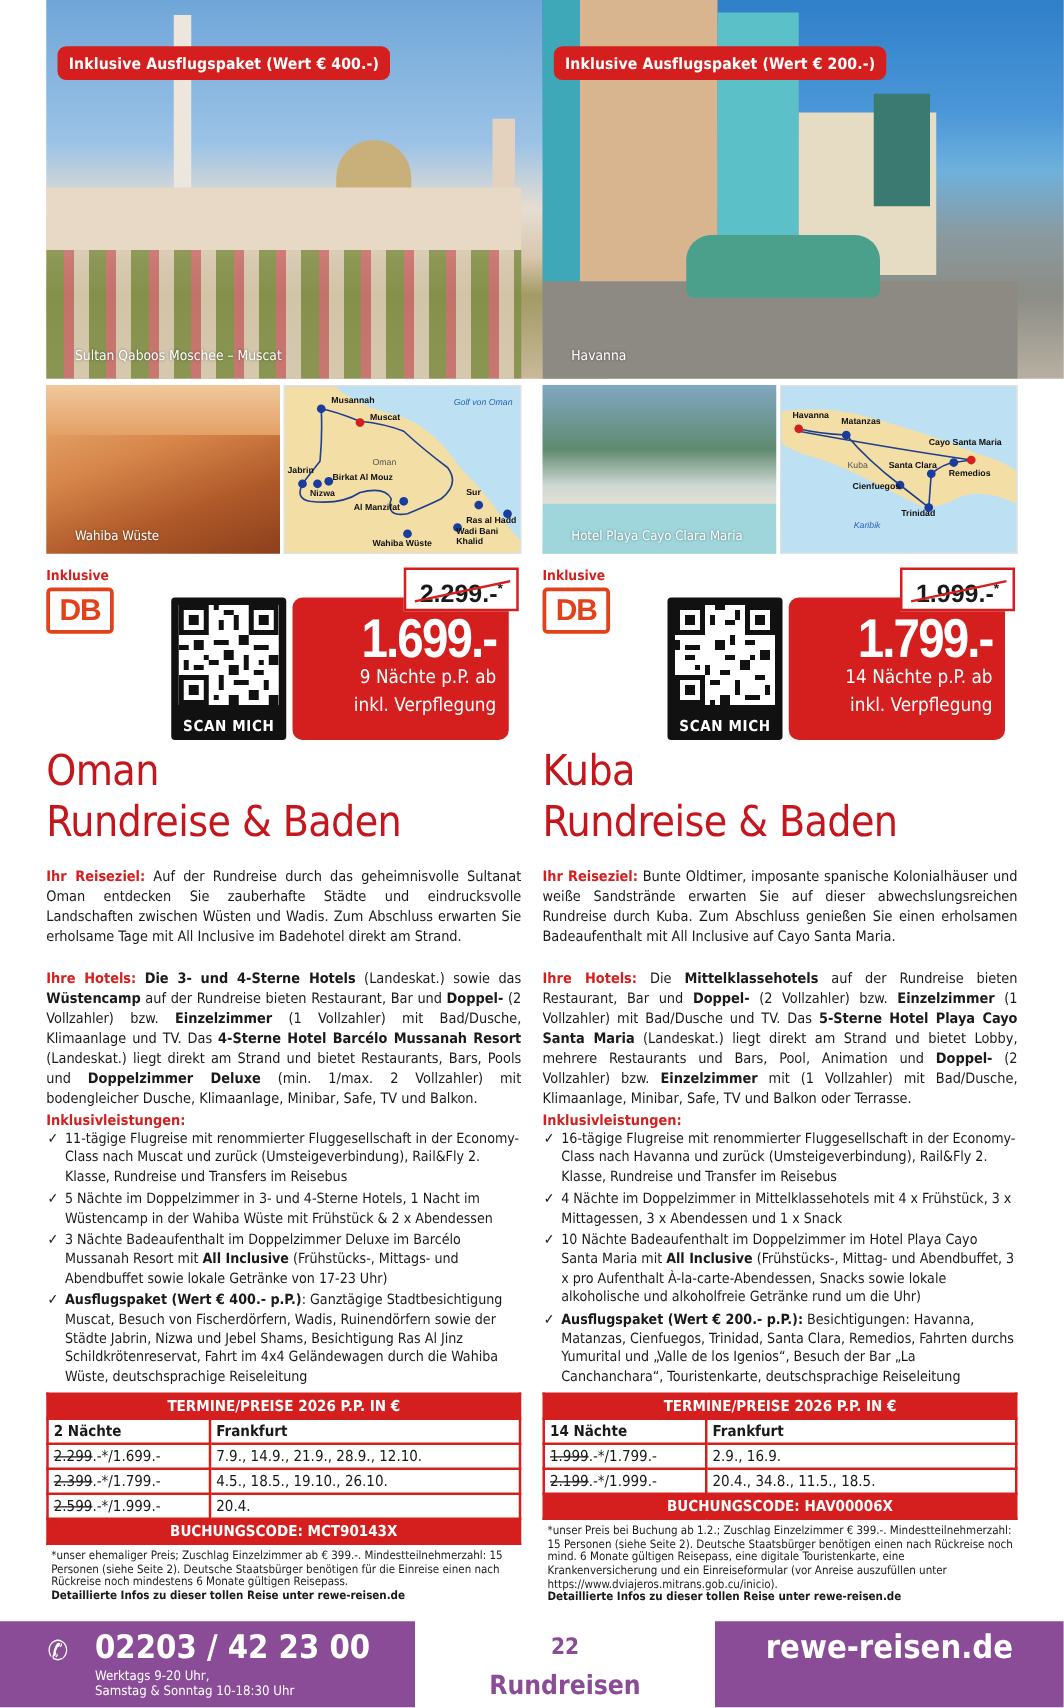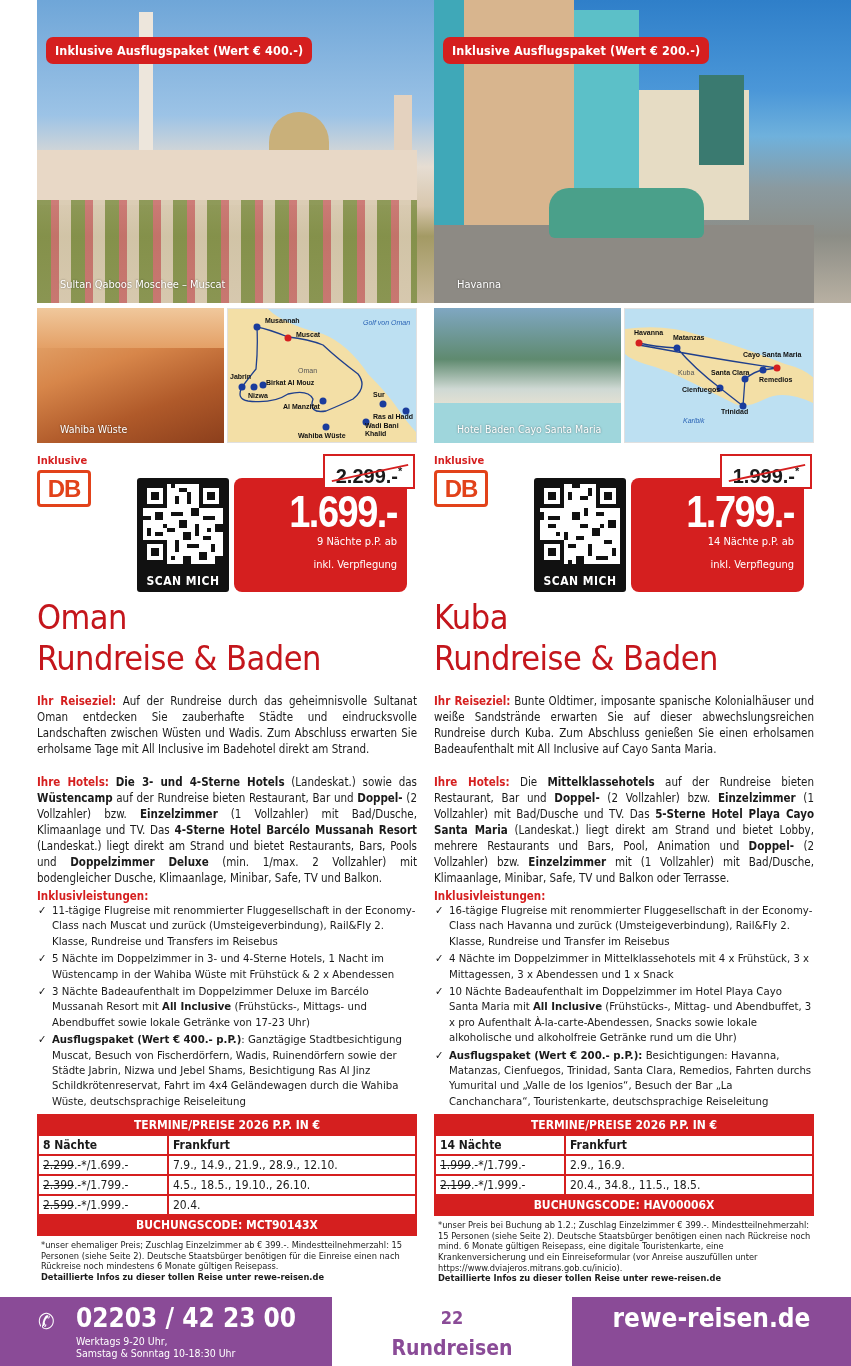--- a/index.html
+++ b/index.html
@@ -33,21 +33,21 @@
   .incl-label { position: absolute; left: 0; top: 11px; color: #d51f1f; font-size: 11px; font-weight: bold; }
   .db-logo { position: absolute; left: 0; top: 27px; width: 54px; height: 37px; border: 3px solid #e2421a; border-radius: 4px; color: #e2421a; font-weight: bold; font-size: 24px; text-align: center; line-height: 31px; font-family: "Liberation Sans", sans-serif; letter-spacing: -1px; }
   .qr { position: absolute; left: 100px; top: 35px; width: 92px; height: 114px; background: #111; border-radius: 3px; }
   .qr-code { position: absolute; left: 6px; top: 6px; width: 80px; height: 80px; background: #fff; overflow: hidden; }
   .qr-label { position: absolute; left: 0; bottom: 4px; width: 100%; text-align: center; color: #fff; font-weight: bold; font-size: 12px; letter-spacing: 0.5px; }
   .price-box { position: absolute; left: 197px; top: 35px; width: 173px; height: 114px; background: #d51f1f; border-radius: 8px; color: #fff; text-align: right; padding-right: 10px; }
   .old-price { position: absolute; left: 286px; top: 11px; width: 92px; height: 35px; background: #fff; border: 2px solid #d51f1f; text-align: center; font-size: 20px; font-weight: bold; color: #1a1a1a; line-height: 31px; z-index: 2; font-family: "Liberation Sans Narrow", "Liberation Sans", sans-serif; }
   .old-price .strike { position: absolute; left: 6px; top: 16px; width: 78px; height: 2px; background: #d51f1f; transform: rotate(-12deg); }
   .old-price sup { font-size: 11px; }
   .new-price { font-size: 38px; font-weight: bold; margin-top: 10px; line-height: 42px; letter-spacing: -1.5px; font-family: "Liberation Sans Narrow", "Liberation Sans", sans-serif; transform: scaleY(1.15); transform-origin: right top; }
-  .price-sub { font-size: 11px; line-height: 23px; }
+  .price-sub { font-size: 15px; line-height: 23px; }
 
   .title { color: #c4161c; font-size: 34px; line-height: 41px; margin-top: 4px; letter-spacing: -0.5px; }
 
   .text-block { font-size: 11.5px; line-height: 16px; text-align: justify; margin-top: 9px; }
   .red { color: #d51f1f; font-weight: bold; }
   .text-block b { font-weight: bold; }
   .sec-head { color: #d51f1f; font-weight: bold; font-size: 11.5px; margin-top: 3px; }
   .incl-list { list-style: none; font-size: 11.3px; line-height: 15.4px; }
   .incl-list li { position: relative; padding-left: 15px; margin-bottom: 2px; }
   .incl-list li .check { position: absolute; left: 1px; top: 0; }
@@ -174,21 +174,21 @@
     <li><span class="check">✓</span><span>3 Nächte Badeaufenthalt im Doppelzimmer Deluxe im Barcélo Mussanah Resort mit </span><b>All Inclusive</b><span> (Frühstücks-, Mittags- und Abendbuffet sowie lokale Getränke von 17-23 Uhr)</span></li>
     <li><span class="check">✓</span><b>Ausflugspaket (Wert € 400.- p.P.)</b><span>: Ganztägige Stadtbesichtigung Muscat, Besuch von Fischerdörfern, Wadis, Ruinendörfern sowie der Städte Jabrin, Nizwa und Jebel Shams, Besichtigung Ras Al Jinz Schildkrötenreservat, Fahrt im 4x4 Geländewagen durch die Wahiba Wüste, deutschsprachige Reiseleitung</span></li>
   </ul>
 
   <table class="price-table">
     <tbody>
         <tr>
           <td colspan="2" class="tbl-head">TERMINE/PREISE 2026 P.P. IN €</td>
         </tr>
     <tr class="sub-head">
-          <td class="c1">8 Nächte</td>
+          <td class="c1">2 Nächte</td>
           <td>Frankfurt</td>
         </tr>
     <tr>
           <td class="c1"><s>2.299</s><span>.-*/1.699.-</span></td>
           <td>7.9., 14.9., 21.9., 28.9., 12.10.</td>
         </tr>
     <tr>
           <td class="c1"><s>2.399</s><span>.-*/1.799.-</span></td>
           <td>4.5., 18.5., 19.10., 26.10.</td>
         </tr>
@@ -216,21 +216,21 @@
     <div class="shape" style="left:265px;top:75px;width:45px;height:90px;background:#3a7a70;"></div>
     <div class="shape" style="left:0;top:225px;width:380px;height:78px;background:#8d8a84;"></div>
     <div class="shape" style="left:115px;top:188px;width:155px;height:50px;background:#4aa08a;border-radius:20px 20px 6px 6px;"></div>
     <div class="badge">Inklusive Ausflugspaket (Wert € 200.-)</div>
     <div class="hero-caption">Havanna</div>
   </div>
 
   <div class="sub-row">
     <div class="photo2 photo-beach">
       <div class="shape" style="left:0;top:95px;width:187px;height:40px;background:#9fd6dc;"></div>
-      <div class="hero-caption">Hotel Baden Cayo Santa Maria</div>
+      <div class="hero-caption">Hotel Playa Cayo Clara Maria</div>
     </div>
     <div class="map">
       <svg width="190" height="135" viewBox="0 0 190 135">
         <path d="M0 20 Q40 15 70 25 Q110 35 160 55 Q180 60 190 70 L190 95 Q160 80 140 90 Q120 100 110 95 Q90 85 70 75 Q40 60 20 55 Q5 50 0 45 Z" fill="#f3dfa6"></path>
         <path d="M14 34 Q30 38 52 39 Q70 60 95 79 L118 97 L120 70 Q130 62 138 61 L152 59 Q90 50 14 36" fill="none" stroke="#1f3f8c" stroke-width="1.3"></path>
         <circle cx="14" cy="34" r="3.5" fill="#d51f1f"></circle>
         <circle cx="52" cy="39" r="3.5" fill="#1a3c9c"></circle>
         <circle cx="95" cy="79" r="3.5" fill="#1a3c9c"></circle>
         <circle cx="118" cy="97" r="3.5" fill="#1a3c9c"></circle>
         <circle cx="120" cy="70" r="3.5" fill="#1a3c9c"></circle>

